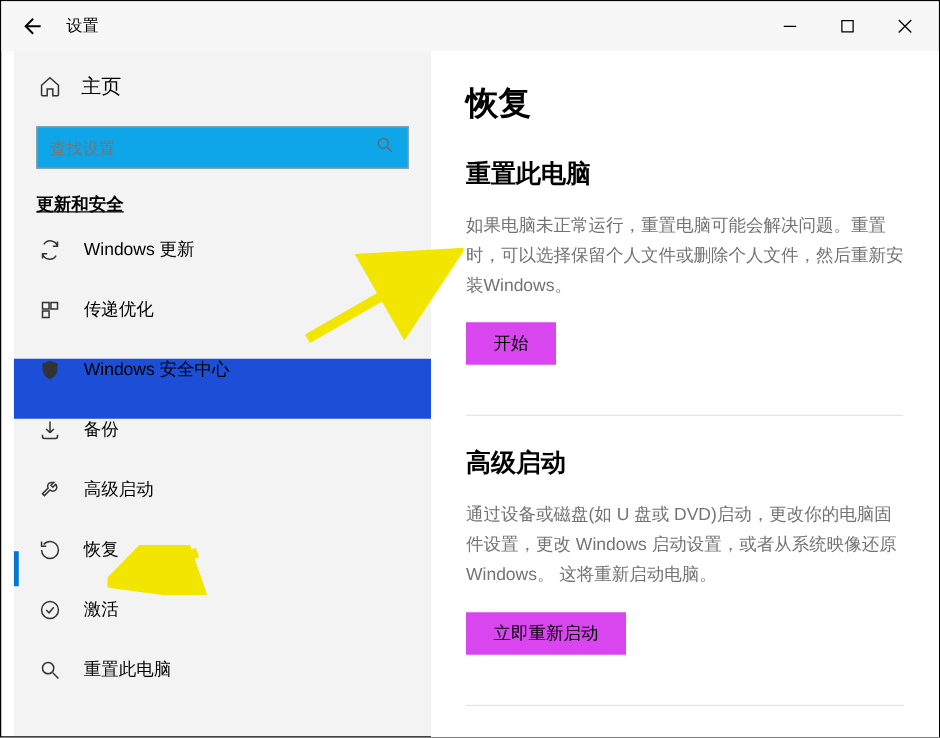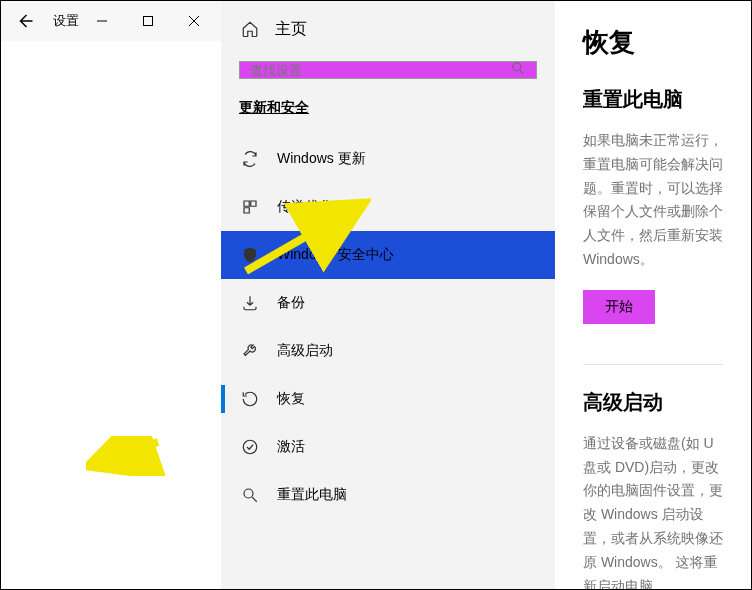--- a/index.html
+++ b/index.html
@@ -7,21 +7,21 @@
       font-family: "Microsoft YaHei", "Segoe UI", sans-serif;
       background: #fff;
       width: 752px;
       height: 590px;
       overflow: hidden;
       position: relative;
       border: 1px solid #000;
     }
     .window {
       display: flex;
-      flex-direction: row;
+      flex-direction: column;
       height: 100%;
     }
     .titlebar {
       display: flex;
       align-items: center;
       height: 40px;
       padding: 0 4px;
       background: #f7f7f7;
     }
     .back-btn {
@@ -55,57 +55,57 @@
       display: flex;
       flex: 1;
       overflow: hidden;
     }
     .sidebar {
       width: 334px;
       background: #f3f3f3;
       padding-top: 6px;
       overflow-y: auto;
       position: relative;
+      margin-left: 10px;
     }
     .home-row {
       display: flex;
       align-items: center;
       height: 44px;
       padding-left: 20px;
       gap: 16px;
     }
     .home-row .icon { width: 18px; display:flex; align-items:center; justify-content:center; }
     .search-wrap {
       padding: 10px 18px 14px 18px;
     }
     .search-box {
       display: flex;
       align-items: center;
       border: 1px solid #999;
-      background: #d946ef;
-      height: 18px;
+      background: #0ea5e9;
+      height: 34px;
       padding: 0 10px;
     }
     .search-box input {
       flex: 1;
       border: none;
       outline: none;
       font-size: 13px;
       background: transparent;
       font-family: inherit;
     }
     .section-header {
       font-size: 14px;
       font-weight: bold;
       padding: 6px 18px 18px 18px;
       text-decoration: underline;
     }
     .nav-item {
       display: flex;
-      align-items: center;
       height: 48px;
       padding-left: 20px;
       gap: 18px;
       font-size: 14px;
       position: relative;
     }
     .nav-item .icon {
       width: 18px;
       height: 18px;
       display: flex;
@@ -301,20 +301,21 @@
       <div class="h1">恢复</div>
 
       <div class="h2">重置此电脑</div>
       <div class="desc">如果电脑未正常运行，重置电脑可能会解决问题。重置时，可以选择保留个人文件或删除个人文件，然后重新安装Windows。</div>
       <button class="btn">开始</button>
 
       <div class="divider"></div>
 
       <div class="h2">高级启动</div>
       <div class="desc">通过设备或磁盘(如 U 盘或 DVD)启动，更改你的电脑固件设置，更改 Windows 启动设置，或者从系统映像还原 Windows。  这将重新启动电脑。</div>
+      <button class="btn">立即重新启动</button>
 
       <div class="divider"></div>
 
       <div class="h2">更多恢复选项</div>
       
     </div>
   </div>
 </div>
 
 <svg class="arrow" style="left:240px; top:195px;" width="130" height="80">

